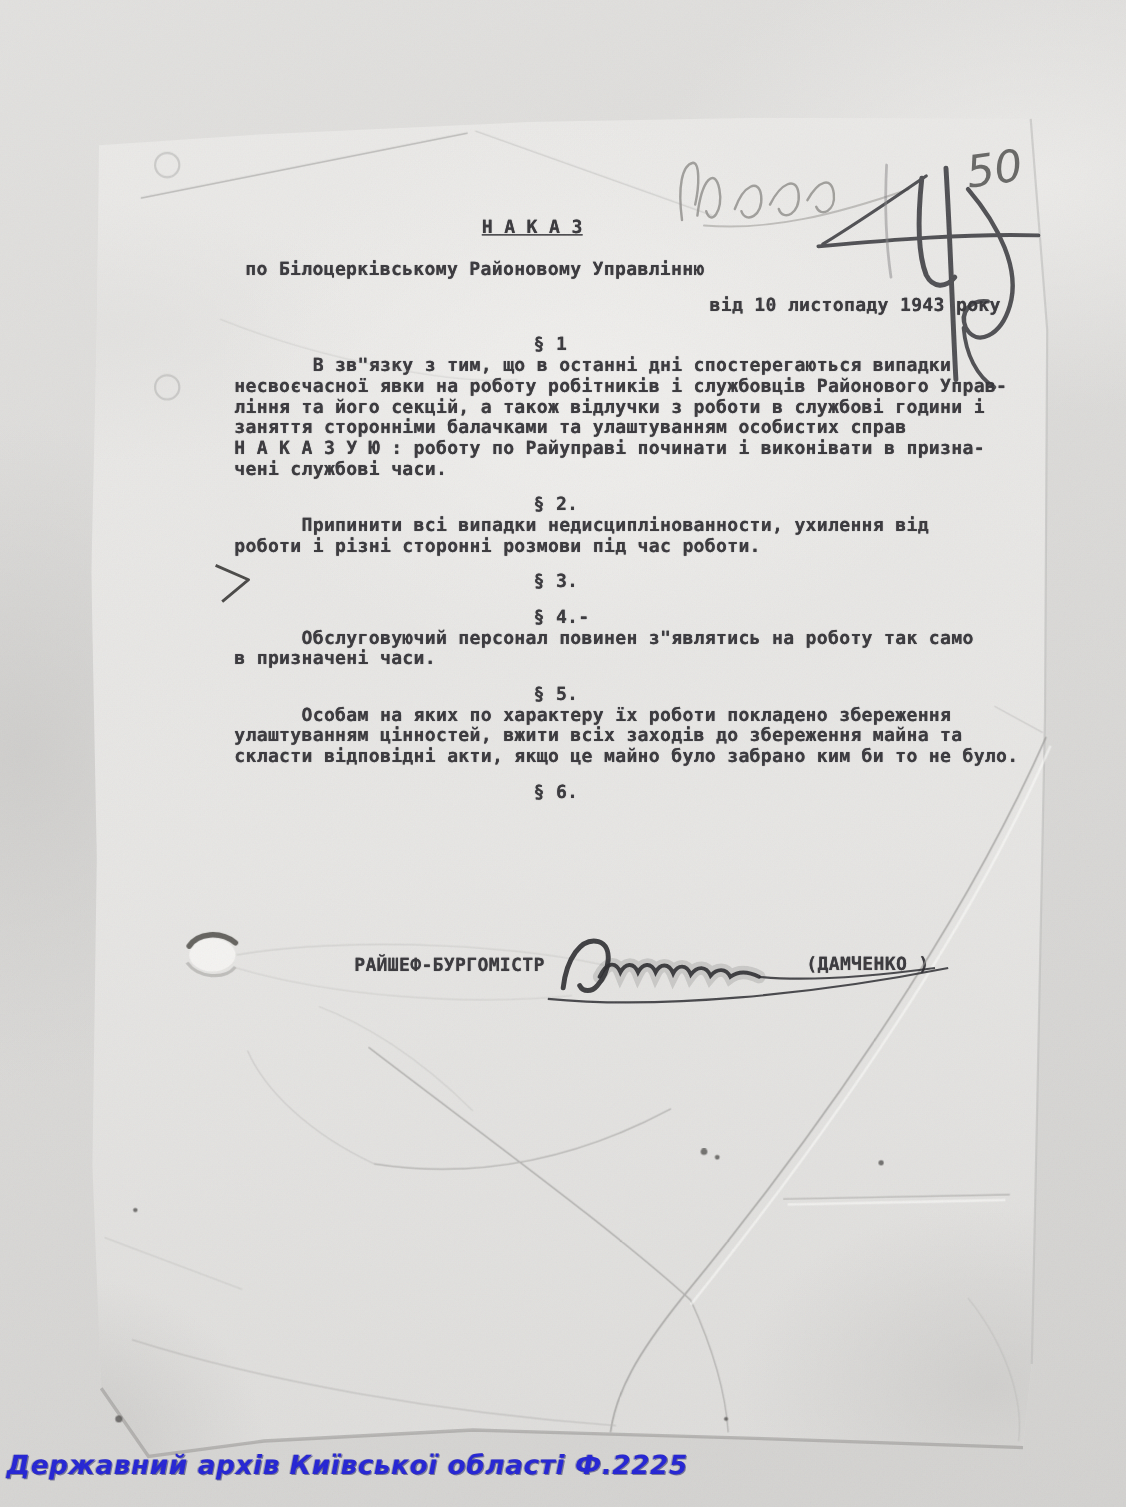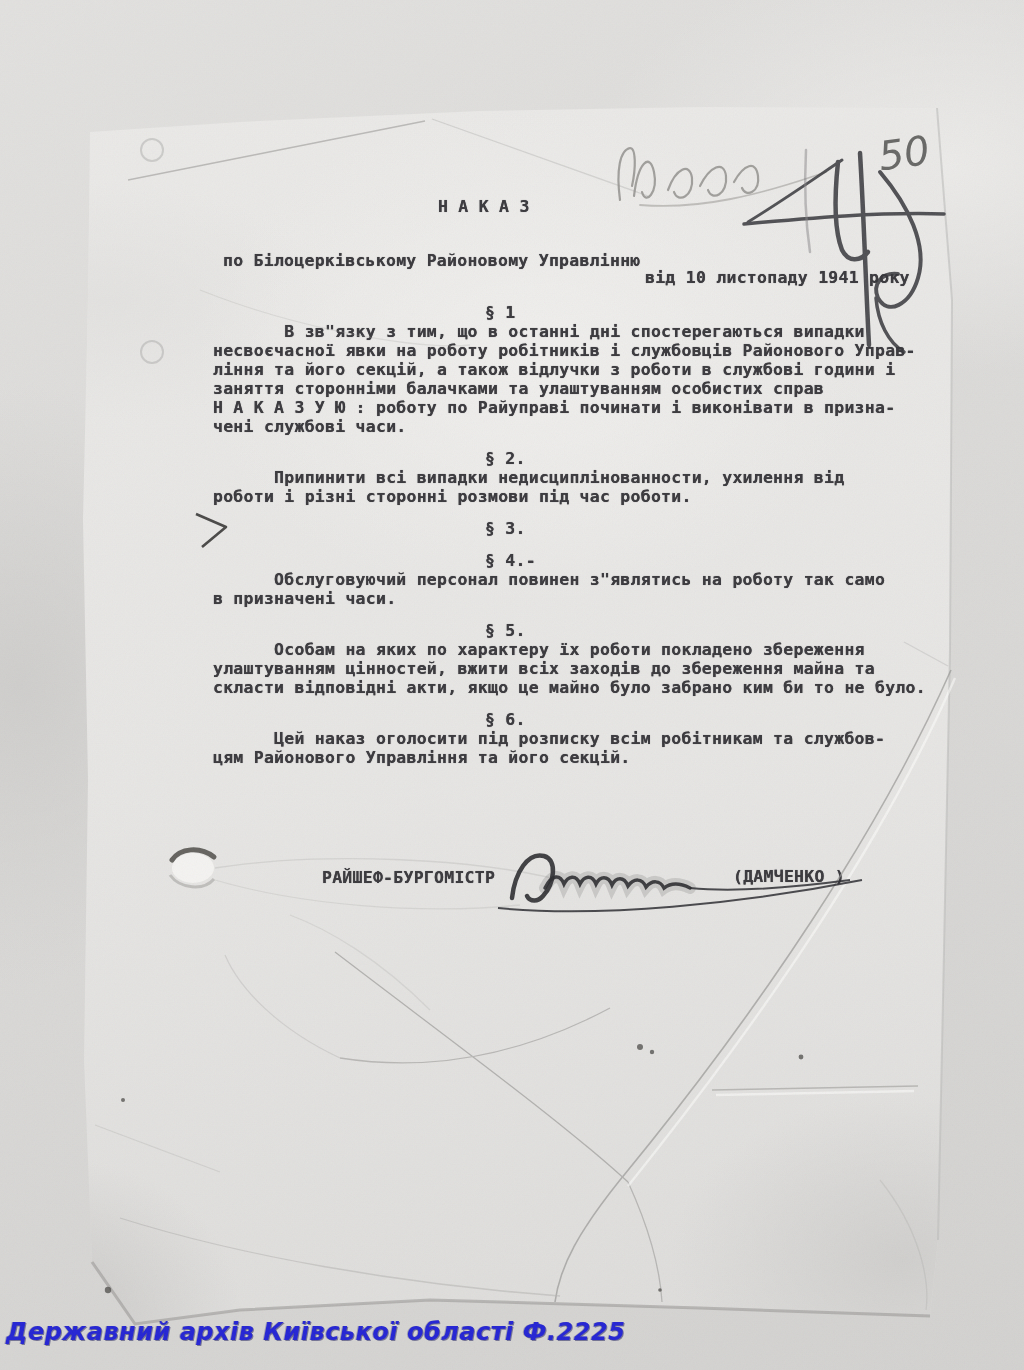--- a/index.html
+++ b/index.html
@@ -20,22 +20,22 @@
       92px 1262px, 84px 1060px, 88px 780px, 83px 520px, 88px 300px);
     background:
       radial-gradient(ellipse 520px 380px at 52% 26%, #f0efed 0%, rgba(240,239,237,0) 65%),
       radial-gradient(ellipse 420px 300px at 88% 92%, #d0cfcd 0%, rgba(208,207,205,0) 55%),
       radial-gradient(ellipse 300px 260px at 6% 96%, #cbcac8 0%, rgba(203,202,200,0) 60%),
       radial-gradient(ellipse 380px 200px at 10% 22%, #e3e2e0 0%, rgba(227,226,224,0) 60%),
       linear-gradient(175deg,#ebeae8 0%, #e7e6e4 55%, #dddcda 100%);
   }
   .typed{position:absolute; color:#3a393d; font-weight:700; letter-spacing:.25px;
          text-shadow:0 0 .7px rgba(46,45,50,.85); font-size:16.5px; line-height:19px;}
-  .t-title{left:438px; top:197px;}
-  .t-sub{left:223px; top:251px;}
+  .t-title{left:438px; top:197px;text-decoration:underline;}
+  .t-sub{left:223px; top:235px;}
   .t-date{left:645px; top:268px;}
   .sections{left:213px; top:303px; width:730px;}
   .sec-h{white-space:pre; padding-left:272px;}
   .sec-b{white-space:pre; margin:0; font:inherit; letter-spacing:inherit;}
   .sec{margin-bottom:0;}
   .sec + .sec{margin-top:13px;}
   .sig-role{left:322px; top:868px;}
   .sig-name{left:733px; top:867px;}
   .caption{
     position:absolute; left:6px; top:1318px; width:1012px;
@@ -50,21 +50,21 @@
 </style>
 </head>
 <body>
 
 <div class="scene">
 
   <div class="paper"></div>
 
   <div class="typed t-title">Н А К А З</div>
   <div class="typed t-sub">по Білоцерківському Районовому Управлінню</div>
-  <div class="typed t-date">від 10 листопаду 1941 року</div>
+  <div class="typed t-date">від 10 листопаду 1943 року</div>
 
   <div class="typed sections">
     <div class="sec">
       <div class="sec-h">§ 1</div>
       <div class="sec-b">       В зв"язку з тим, що в останні дні спостерегаються випадки
 несвоєчасної явки на роботу робітників і службовців Районового Управ-
 ління та його секцій, а також відлучки з роботи в службові години і
 заняття сторонніми балачками та улаштуванням особистих справ
 Н А К А З У Ю : роботу по Райуправі починати і виконівати в призна-
 чені службові часи.</div>
@@ -83,22 +83,20 @@
 в призначені часи.</div>
     </div>
     <div class="sec">
       <div class="sec-h">§ 5.</div>
       <div class="sec-b">      Особам на яких по характеру їх роботи покладено збереження
 улаштуванням цінностей, вжити всіх заходів до збереження майна та
 скласти відповідні акти, якщо це майно було забрано ким би то не було.</div>
     </div>
     <div class="sec">
       <div class="sec-h">§ 6.</div>
-      <div class="sec-b">      Цей наказ оголосити під розписку всім робітникам та службов-
-цям Районового Управління та його секцій.</div>
     </div>
   </div>
 
   <div class="typed sig-role">РАЙШЕФ-БУРГОМІСТР</div>
   <div class="typed sig-name">(ДАМЧЕНКО )</div>
 
   <svg class="overlay" width="1024" height="1370" viewBox="0 0 1024 1370">
 
     <path d="M92,1262 L135,1324 L240,1310 L430,1300 L700,1308 L930,1316" fill="none" stroke="#8f8e8c" stroke-width="3" opacity="0.5"></path>
     <path d="M937,108 L952,300 L950,650 L943,1000 L938,1240" fill="none" stroke="#bdbcba" stroke-width="2" opacity="0.6"></path>

